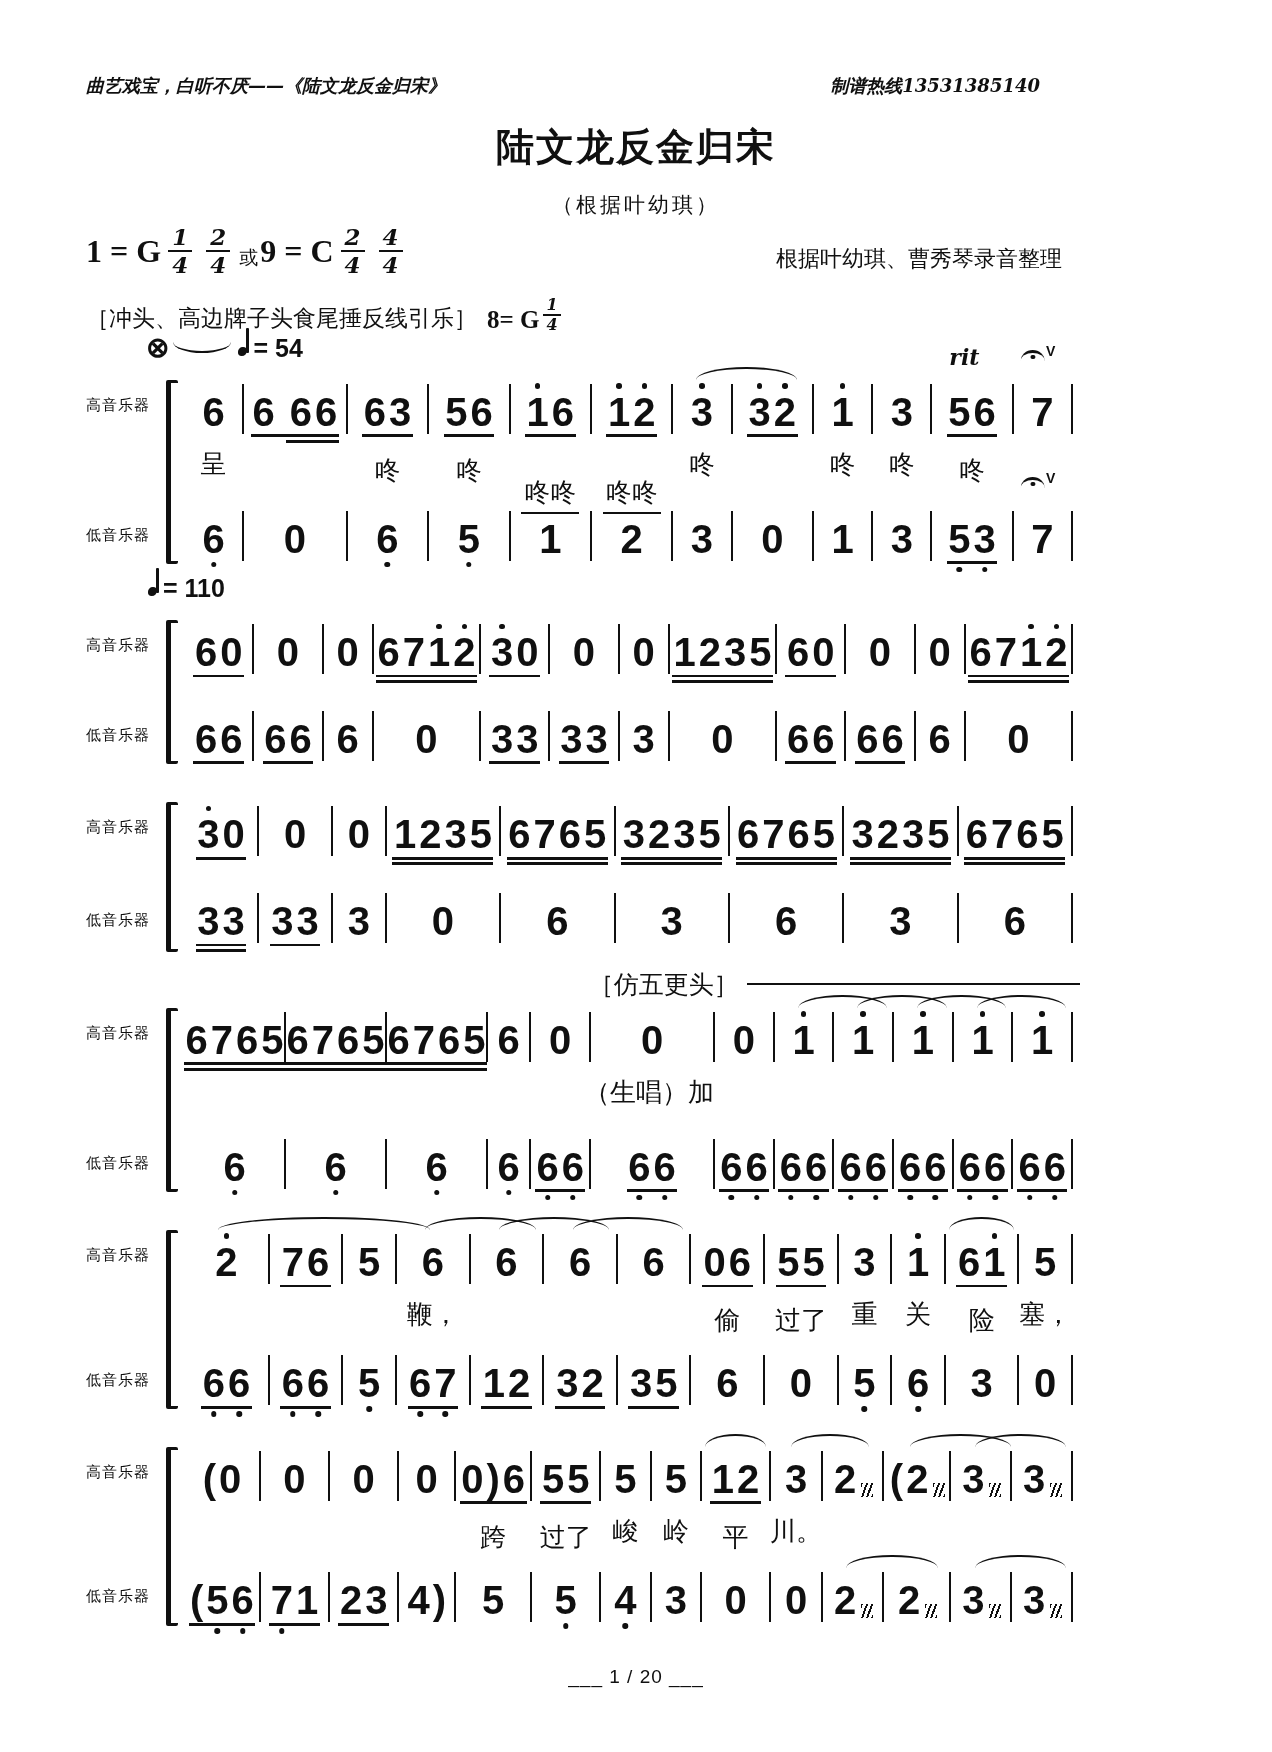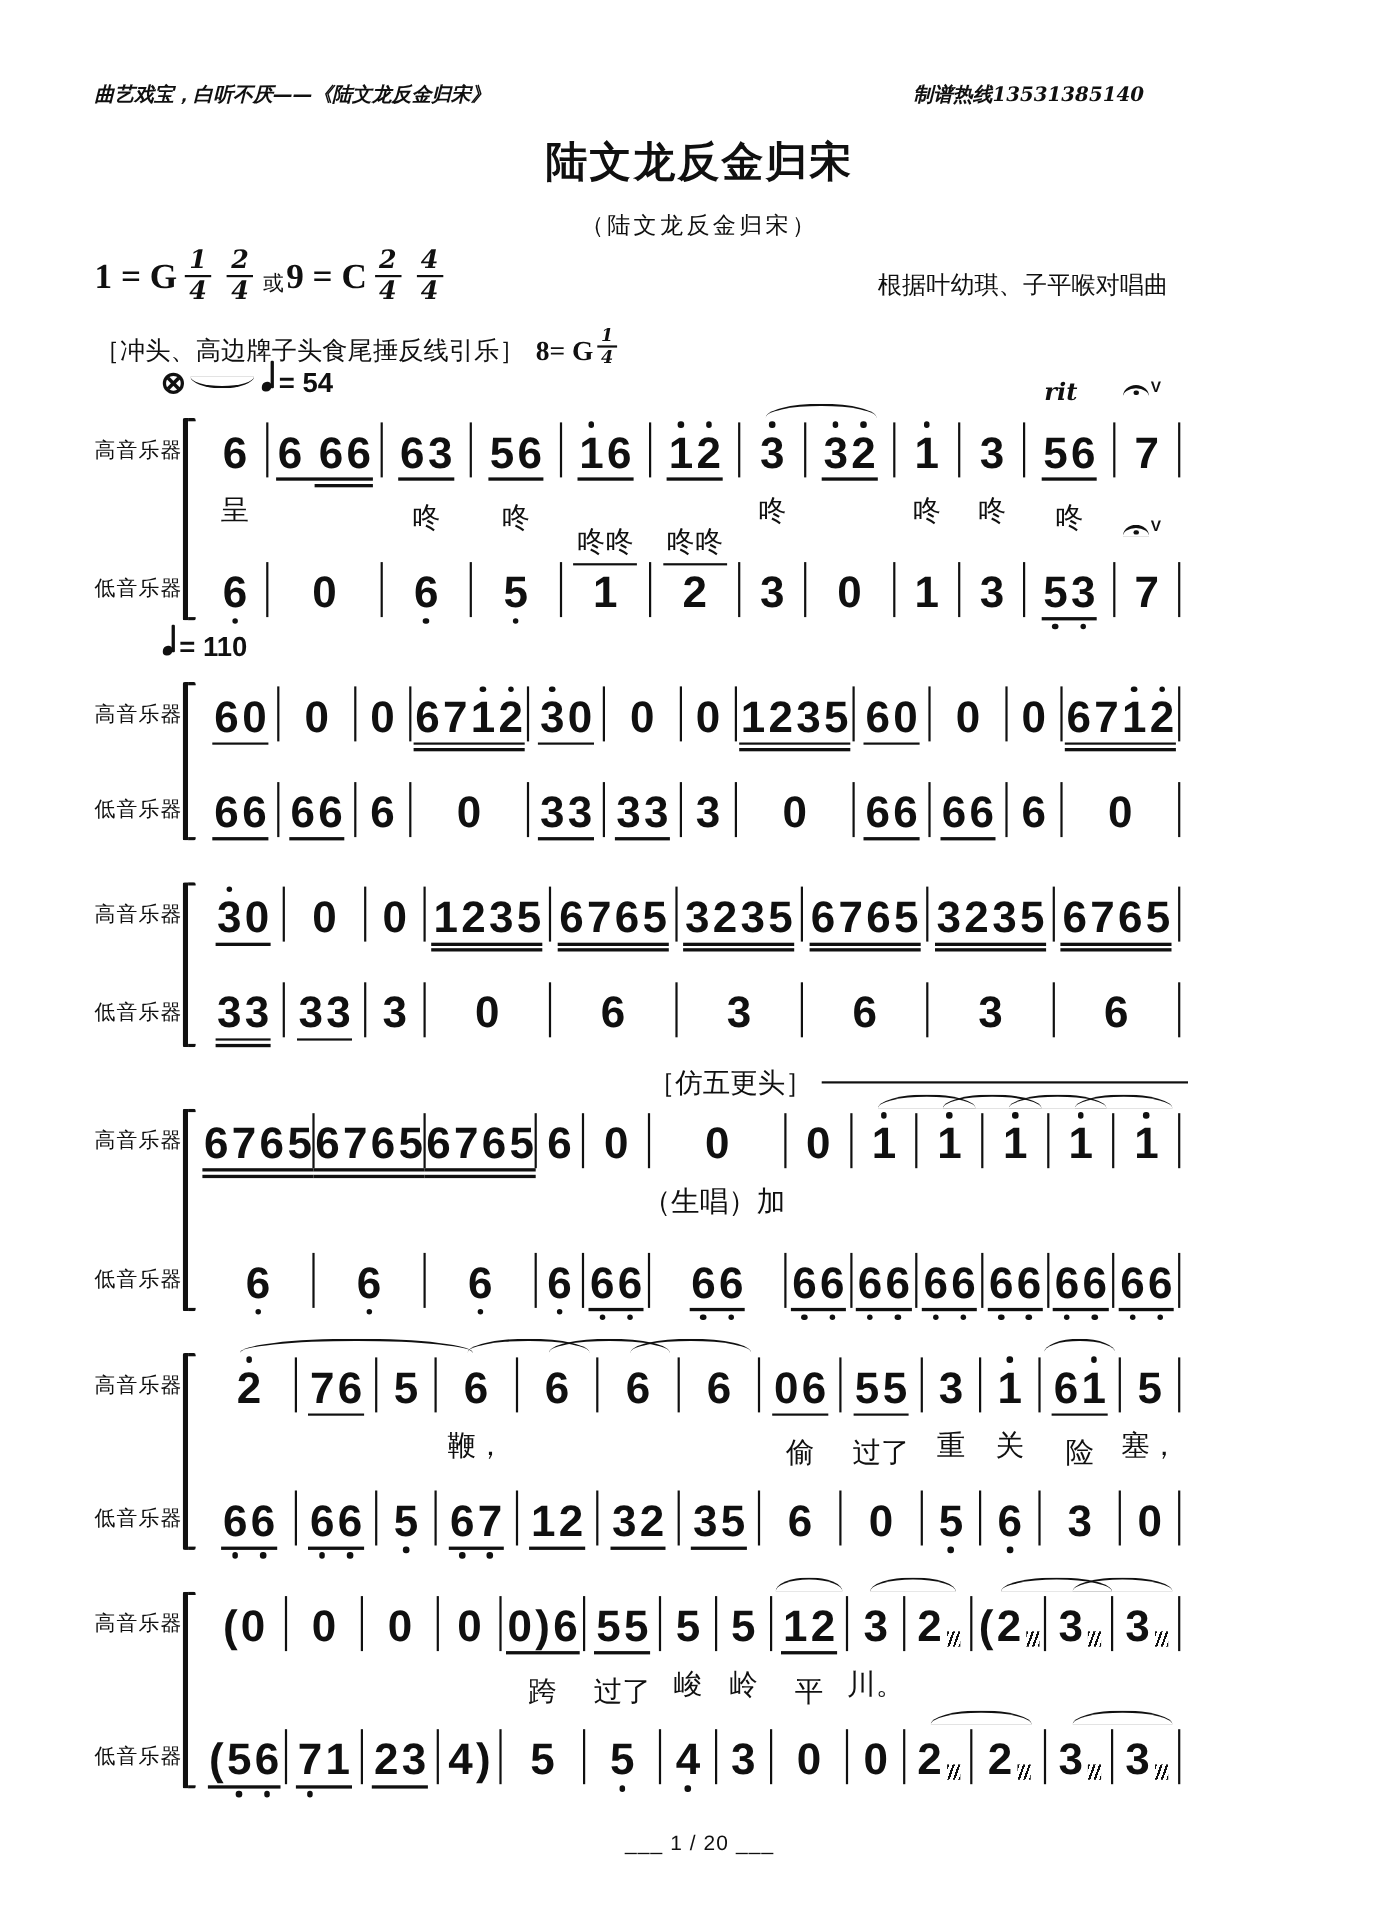--- a/index.html
+++ b/index.html
@@ -30,21 +30,21 @@
   .section-row { padding:20px 0 0 86px; display:flex; align-items:flex-end; font-size:23px; white-space:nowrap; }
   .section-key { font-family:"Liberation Serif", serif; font-weight:bold; font-size:25px; margin-left:10px; }
   .frac.small { font-size:16px; margin:0 4px; }
   .frac.small .n { border-bottom-width:2px; padding:0 3px 0; }
 
   .music { margin:0 200px 0 86px; }
   .system { display:grid; position:relative; align-items:start; margin-top:38px; }
   .system.has-top { margin-top:56px; }
   .system:first-child { margin-top:46px; }
 
-  .inst { font-size:19px; white-space:nowrap; letter-spacing:1px; padding-top:16px; }
+  .inst { font-size:15px; white-space:nowrap; letter-spacing:1px; padding-top:16px; }
   .inst.bassl { align-self:center; padding-top:0; }
   .brace {
     width:12px; margin-right:4px; align-self:stretch; position:relative;
     border-left:5.5px solid #101010;
     background:
       linear-gradient(#101010,#101010) left top/11px 3px no-repeat,
       linear-gradient(#101010,#101010) left bottom/11px 3px no-repeat;
     border-radius:2px;
   }
 
@@ -87,21 +87,21 @@
 </style>
 </head>
 <body>
 
 <div class="masthead">
   <span>曲艺戏宝，白听不厌——《陆文龙反金归宋》</span>
   <span>制谱热线13531385140</span>
 </div>
 
 <div class="title">陆文龙反金归宋</div>
-<div class="subtitle">（陆文龙反金归宋）</div>
+<div class="subtitle">（根据叶幼琪）</div>
 
 <div class="keyrow">
   <div class="keysig">
     <span>1 = G</span>
     <span class="frac">
       <span class="n">1</span>
       <span class="d">4</span>
     </span>
     <span class="frac">
       <span class="n">2</span>
@@ -112,21 +112,21 @@
     <span class="frac">
       <span class="n">2</span>
       <span class="d">4</span>
     </span>
     <span class="frac">
       <span class="n">4</span>
       <span class="d">4</span>
     </span>
   </div>
   <div class="credits">
-    <div>根据叶幼琪、子平喉对唱曲</div>
+    <div>根据叶幼琪、曹秀琴录音整理</div>
   </div>
 </div>
 
 <div class="section-row">
   <span>［冲头、高边牌子头食尾捶反线引乐］</span>
   <span class="section-key">8= G</span>
   <span class="frac small">
     <span class="n">1</span>
     <span class="d">4</span>
   </span>

